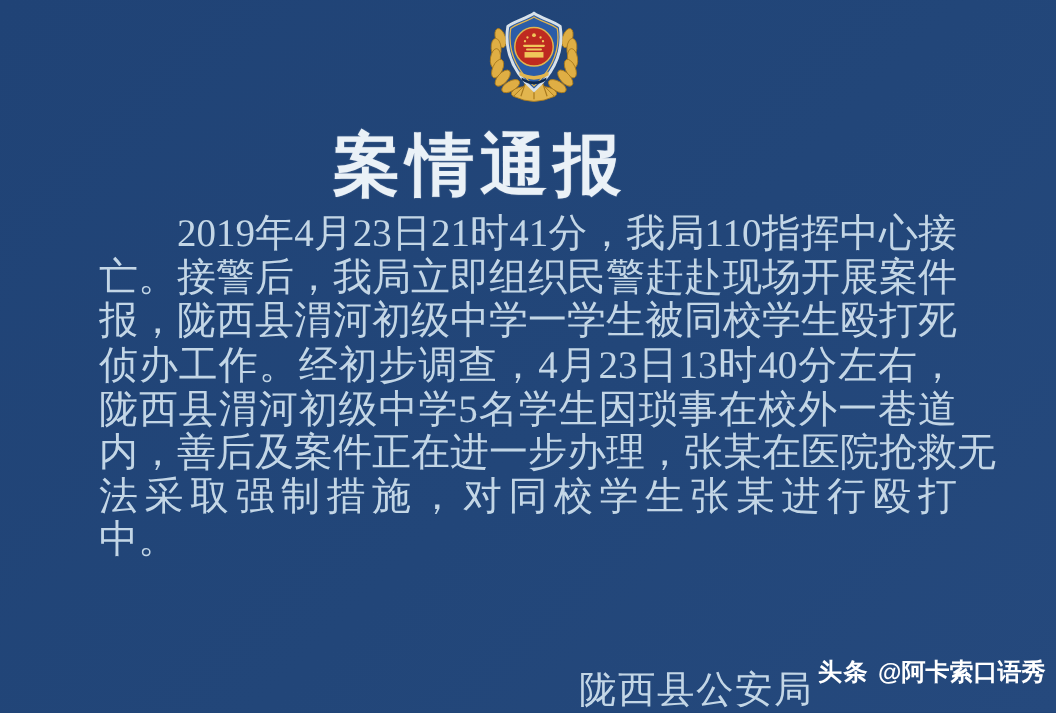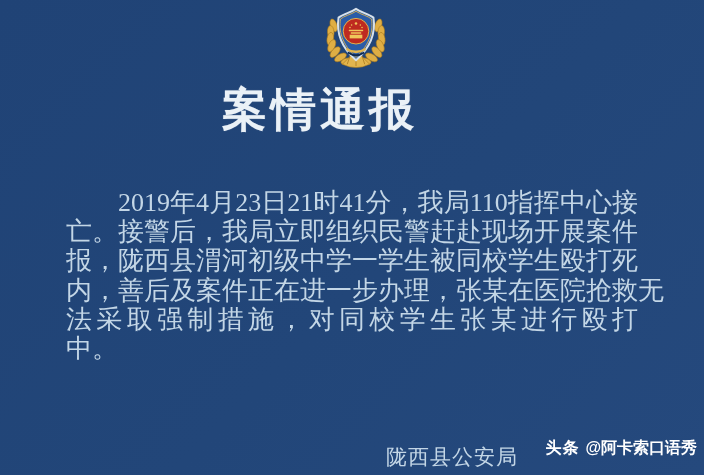--- a/index.html
+++ b/index.html
@@ -42,31 +42,31 @@
     color: #c3d6e6;
     font-size: 26px;
   }
   .body-text .line {
     height: 29.2px;
     line-height: 29.2px;
     white-space: nowrap;
     text-align: justify;
     text-align-last: justify;
   }
-  .body-text .line.indent { padding-left: 52px; margin-top: 47px; }
+  .body-text .line.indent { padding-left: 52px; }
   .body-text .line.last {
     text-align: left;
     text-align-last: left;
   }
   .signature {
     position: absolute;
     left: 386px;
     top: 443px;
     width: 130px;
-    font-size: 21px;
+    font-size: 25px;
     letter-spacing: 1px;
     color: #c3d6e6;
     white-space: nowrap;
   }
   .watermark {
     position: absolute;
     right: 7px;
     top: 438px;
     color: #ffffff;
     font-family: "Liberation Sans", "DejaVu Sans", sans-serif;
@@ -128,20 +128,22 @@
     <path d="M30,44 Q40,50 50,44 L50,46.6 Q40,52.6 30,46.6 Z" fill="#e2b54e"></path>
     <path d="M31.5,48 Q40,53.5 48.5,48 L48.5,50 Q40,55.5 31.5,50 Z" fill="#0e2a52"></path>
   </svg>
 
   <div class="title">案情通报</div>
 
   <div class="body-text">
     <div class="line indent">2019年4月23日21时41分，我局110指挥中心接</div>
     <div class="line">亡。接警后，我局立即组织民警赶赴现场开展案件</div>
     <div class="line">报，陇西县渭河初级中学一学生被同校学生殴打死</div>
+    <div class="line">侦办工作。经初步调查，4月23日13时40分左右，</div>
+    <div class="line">陇西县渭河初级中学5名学生因琐事在校外一巷道</div>
     <div class="line">内，善后及案件正在进一步办理，张某在医院抢救无</div>
     <div class="line">法采取强制措施，对同校学生张某进行殴打</div>
     <div class="line last">中。</div>
   </div>
 
   <div class="signature">陇西县公安局</div>
 
   <div class="watermark">
     <span class="brand">头条</span><span class="handle">@阿卡索口语秀</span>
   </div>

